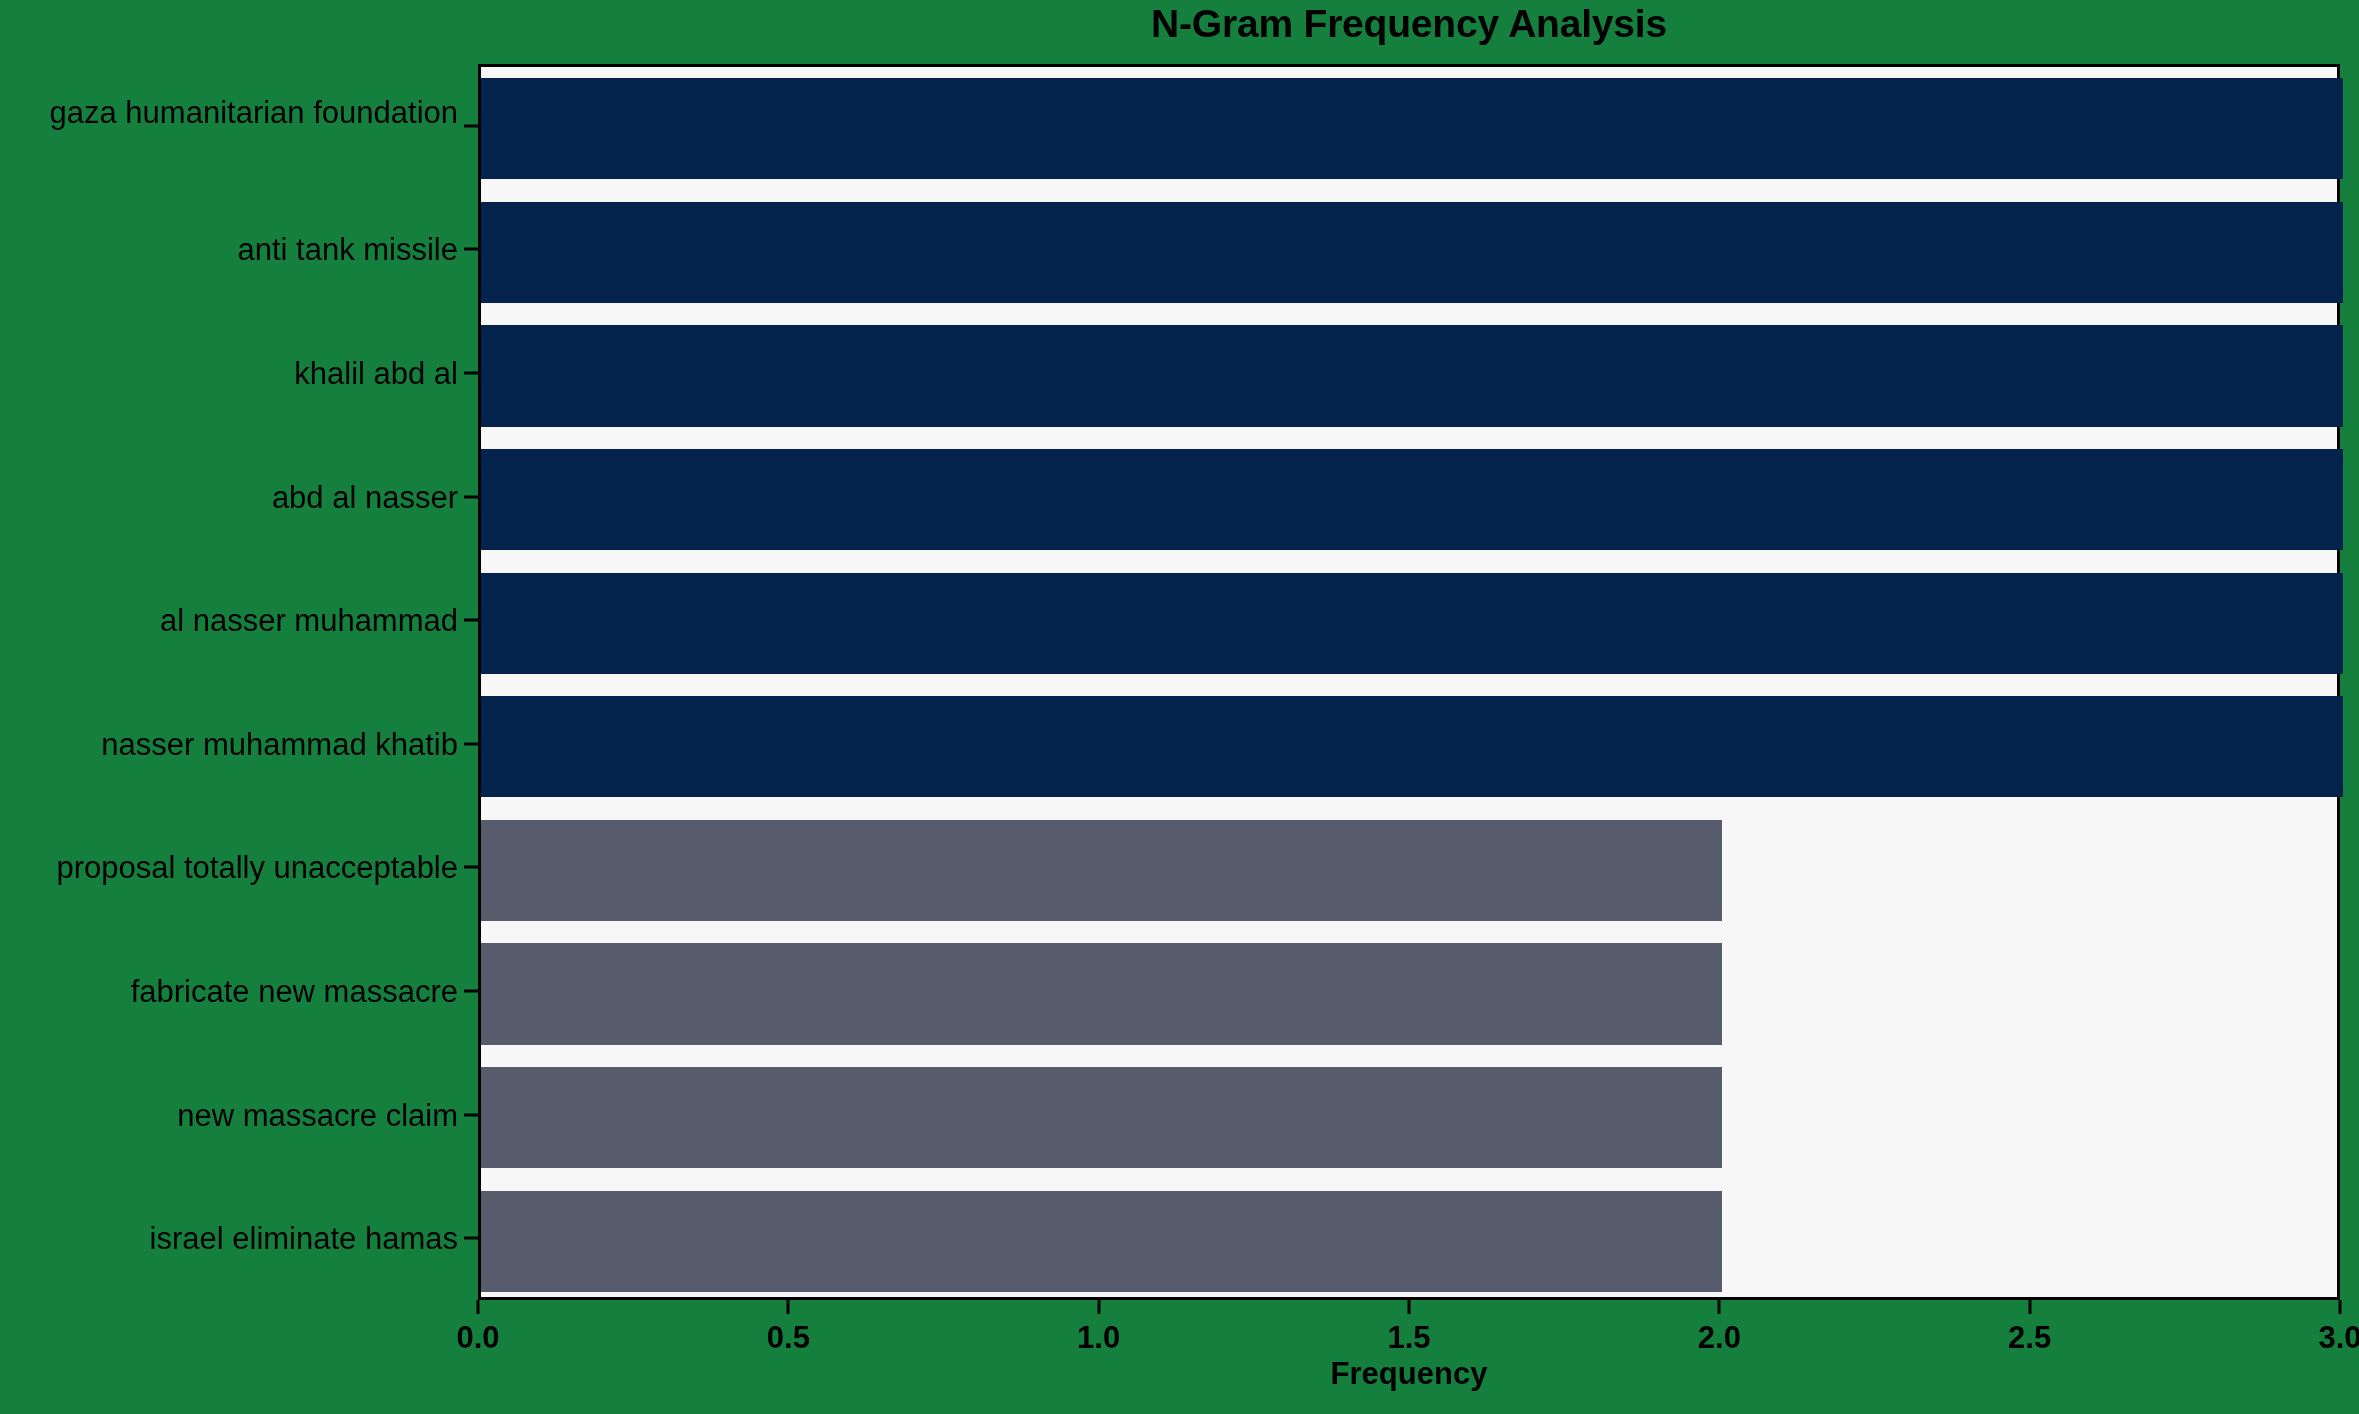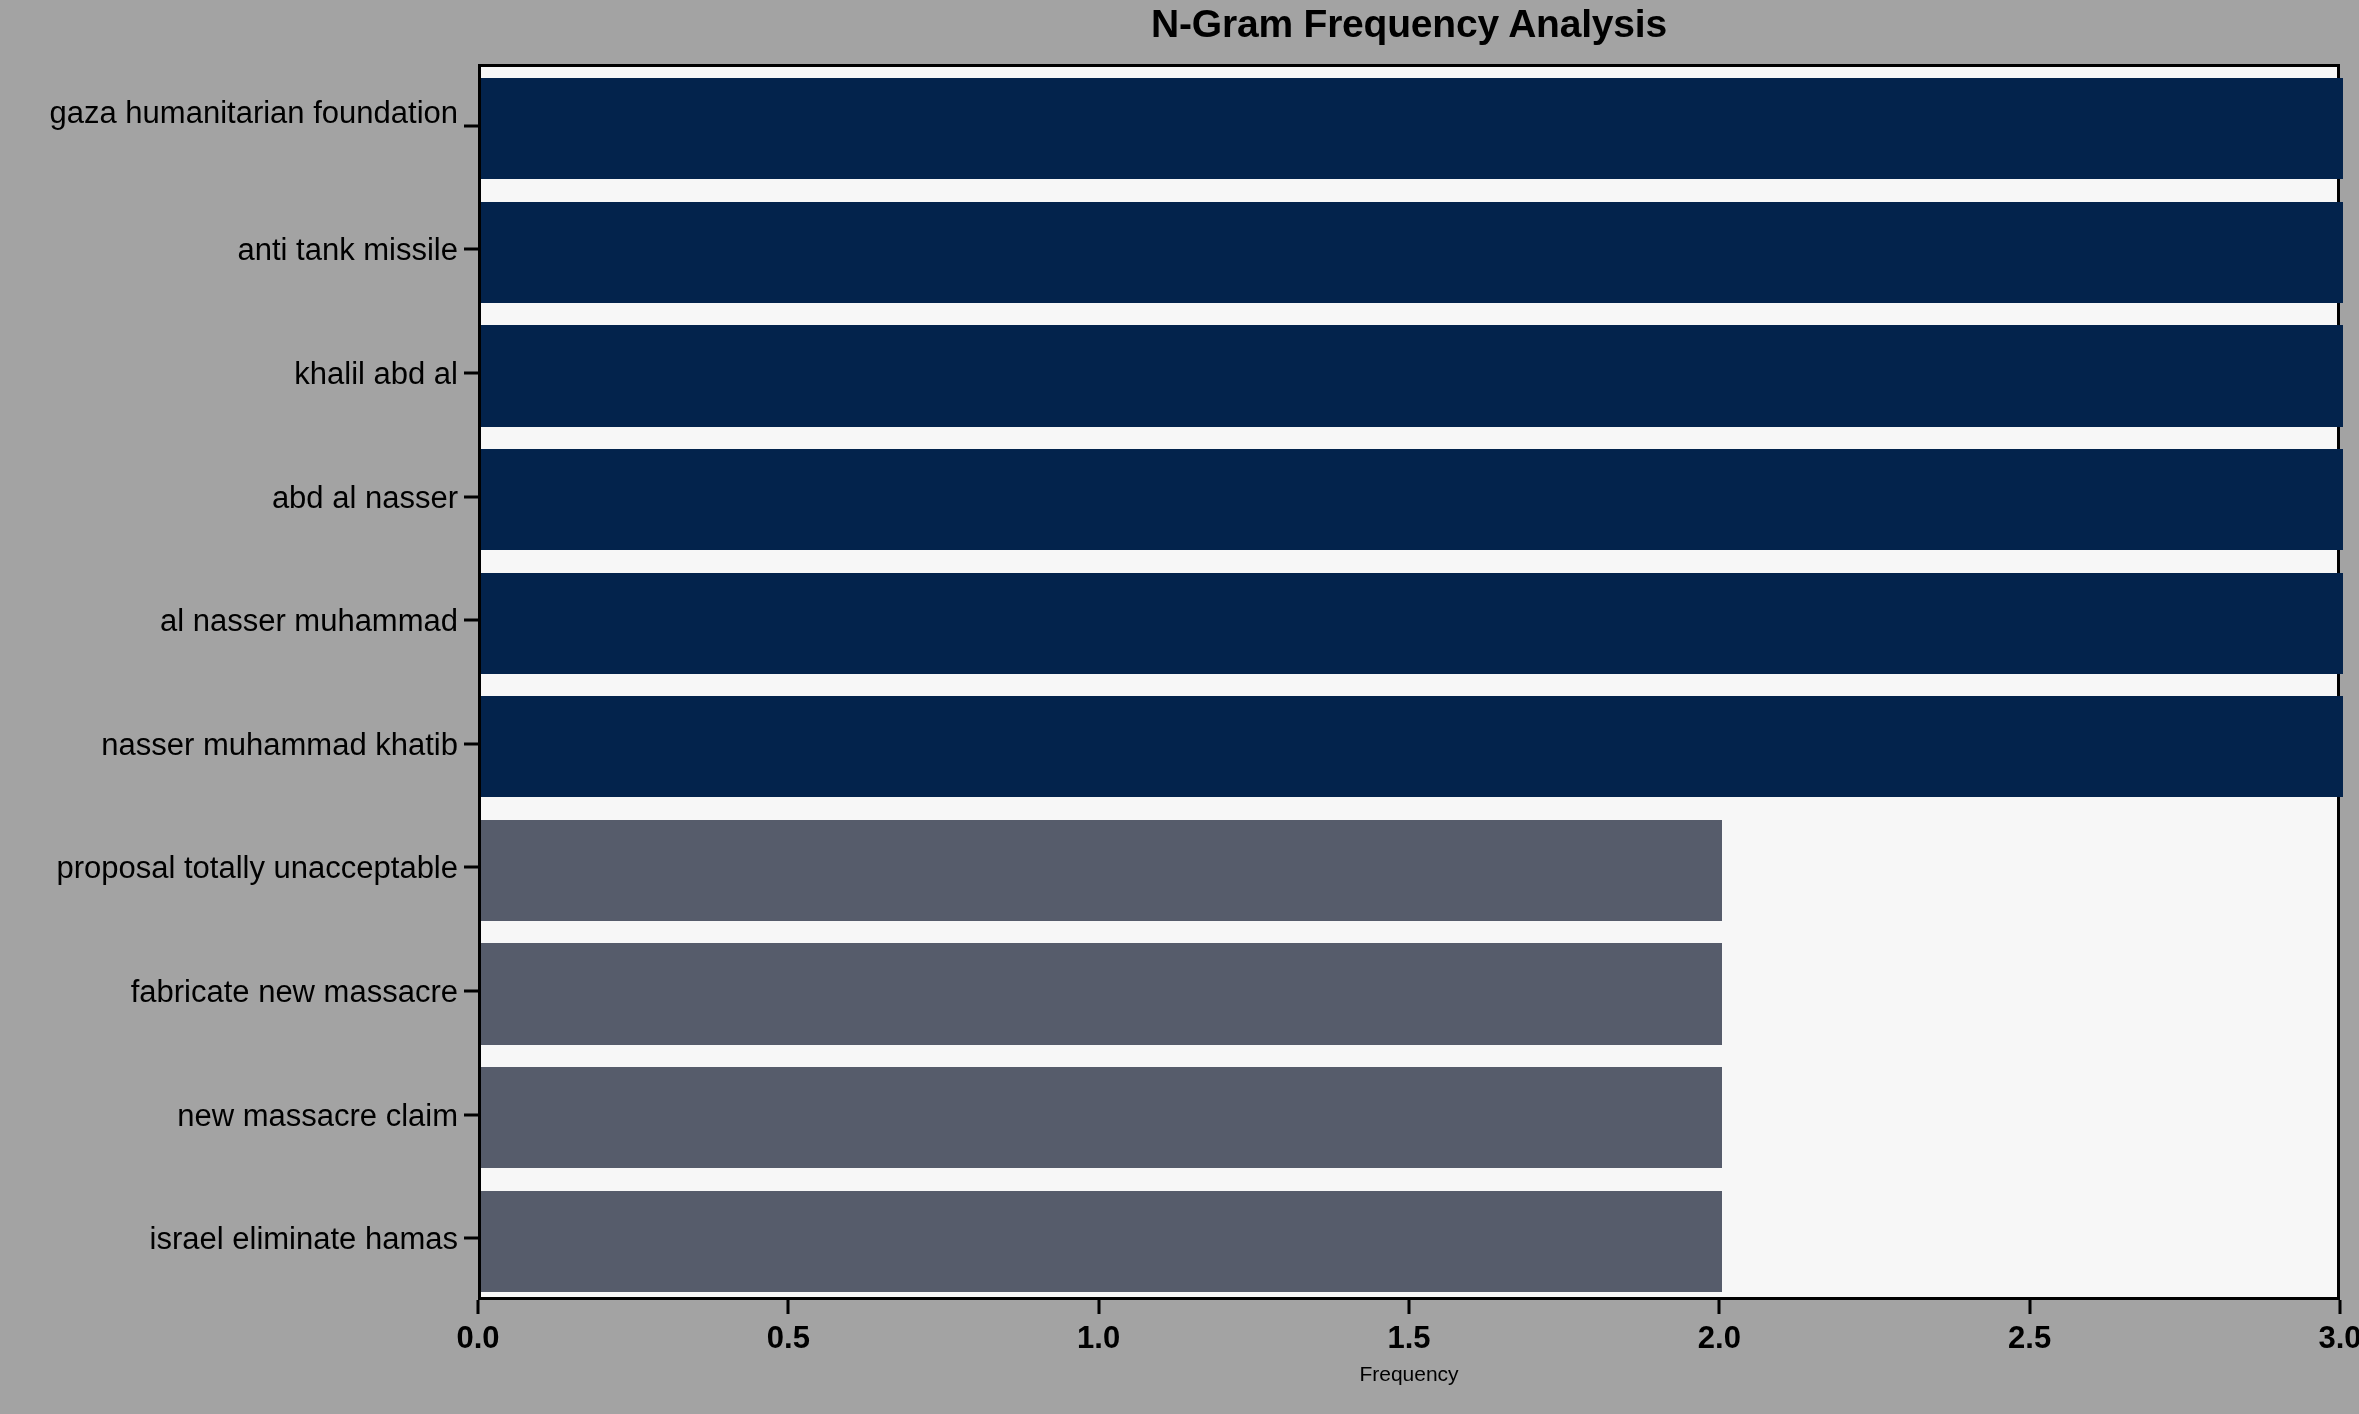--- a/index.html
+++ b/index.html
@@ -13,21 +13,21 @@
     font-family: "Liberation Sans", sans-serif;
     overflow: hidden;
     position: relative;
   }
 
   #figure {
     position: absolute;
     left: 0; top: 0;
     width: 2359px;
     height: 1414px;
-    background: #a3a3a3;
+    background: #15803d;
   }
 
   
   #chart-title {
     position: absolute;
     left: 478px;
     top: 2px;
     width: 1862px;
     text-align: center;
     font-size: 39px;
@@ -116,24 +116,25 @@
     transform: translateX(-50%);
   }
 
   
   #xlabel {
     position: absolute;
     left: 478px;
     top: 1356px;
     width: 1862px;
     text-align: center;
-    font-size: 21px;
+    font-size: 31px;
     color: #000000;
     white-space: nowrap;
     line-height: 36px;
+    font-weight: bold;
   }
 </style>
 </head>
 <body>
 
 <div id="figure">
 
   <div id="chart-title">N-Gram Frequency Analysis</div>
 
   <div id="plot-area">

